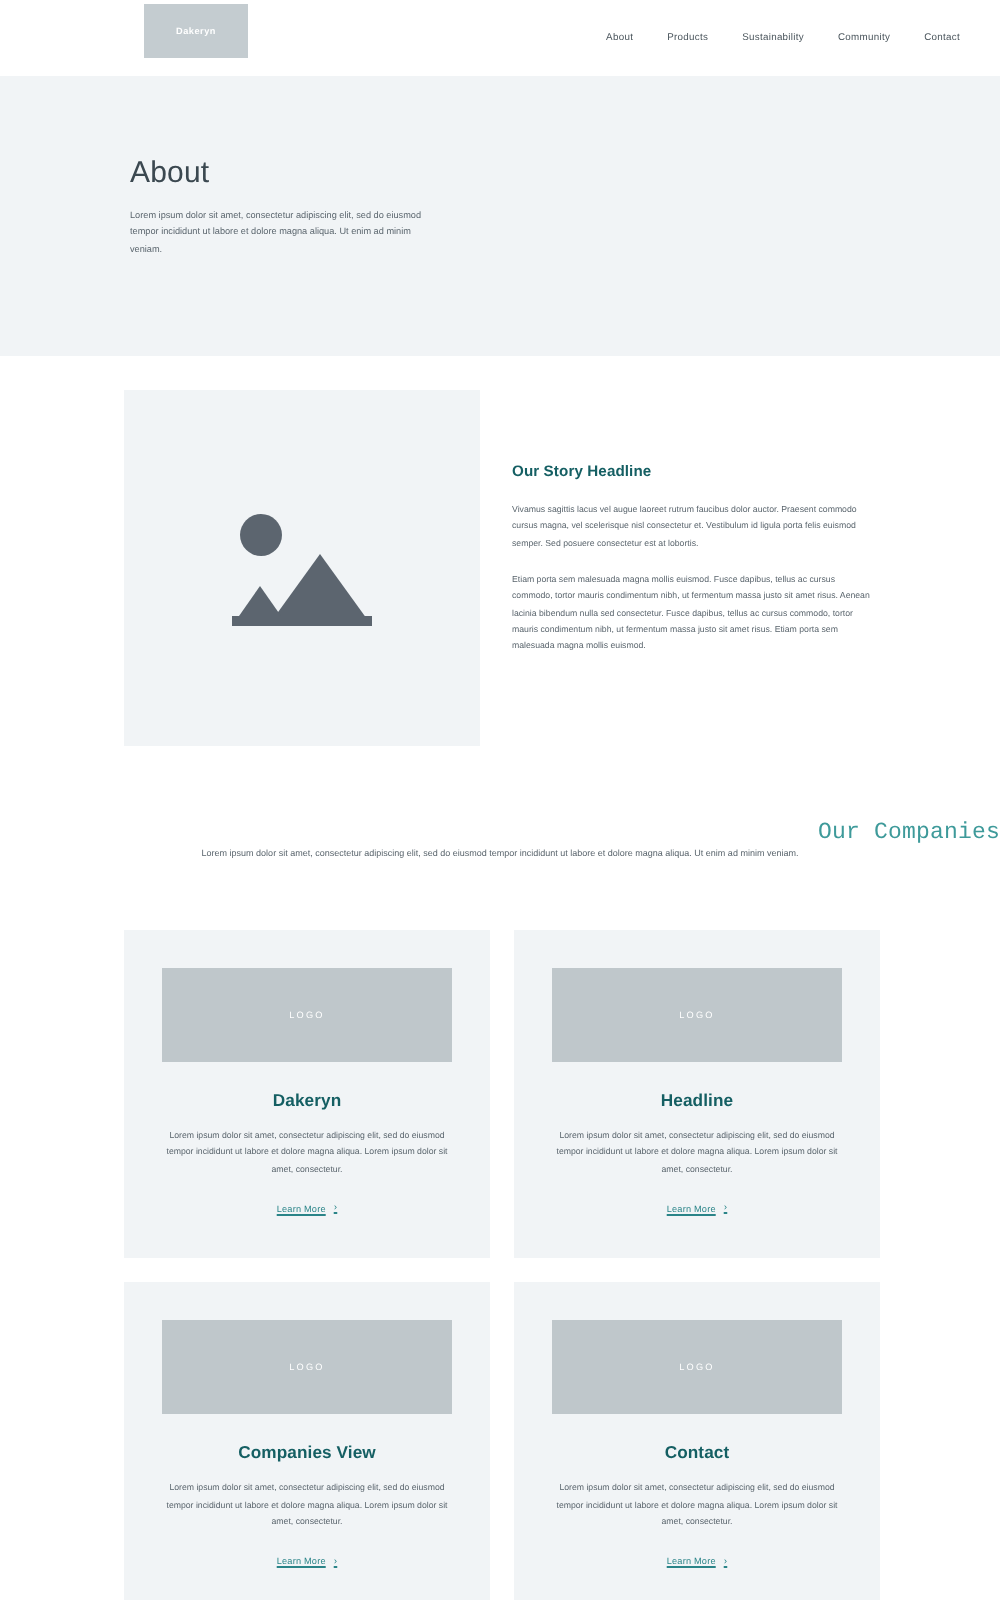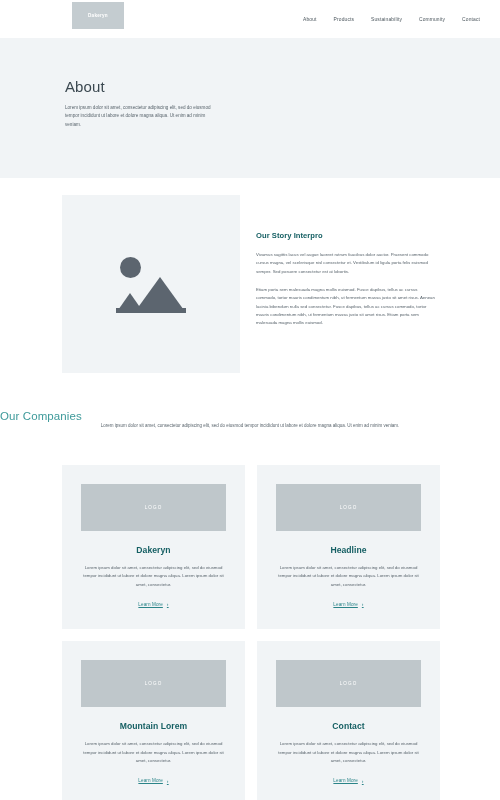--- a/index.html
+++ b/index.html
@@ -79,22 +79,22 @@
     font-size:7.6px; font-weight:700; color:#155f63;
     letter-spacing:.05px; margin-bottom:11px;
   }
   .story-p {
     font-size:4.35px; line-height:1.92; color:#5a656d; margin-bottom:10px;
   }
 
   
   .companies { position:absolute; top:410px; left:0; width:500px; }
   .sec-title {
-    text-align:left; font-size:11.5px; font-weight:400;
-    color:#3e9a9a; letter-spacing:.1px; margin-bottom:0;
+    text-align:right; font-size:11.5px; font-weight:400;
+    color:#3e9a9a; letter-spacing:.1px; margin-bottom:0;font-family:Liberation Mono, monospace;
   }
   .sec-sub {
     text-align:center; font-size:4.5px; line-height:1.9;
     color:#5a656d; width:330px; margin:0 auto;
   }
 
   .grid {
     position:absolute; top:55px; left:62px;
     width:378px;
     display:grid; grid-template-columns:183px 183px;
@@ -155,21 +155,21 @@
   <div class="story">
     <div class="story-img">
       <div class="ph-icon">
         <div class="ph-circle"></div>
         <div class="ph-mtn-big"></div>
         <div class="ph-mtn-small"></div>
         <div class="ph-base"></div>
       </div>
     </div>
     <div class="story-body">
-      <h2 class="story-head">Our Story Interpro</h2>
+      <h2 class="story-head">Our Story Headline</h2>
       <p class="story-p">Vivamus sagittis lacus vel augue laoreet rutrum faucibus dolor auctor. Praesent commodo cursus magna, vel scelerisque nisl consectetur et. Vestibulum id ligula porta felis euismod semper. Sed posuere consectetur est at lobortis.</p>
       <p class="story-p">Etiam porta sem malesuada magna mollis euismod. Fusce dapibus, tellus ac cursus commodo, tortor mauris condimentum nibh, ut fermentum massa justo sit amet risus. Aenean lacinia bibendum nulla sed consectetur. Fusce dapibus, tellus ac cursus commodo, tortor mauris condimentum nibh, ut fermentum massa justo sit amet risus. Etiam porta sem malesuada magna mollis euismod.</p>
     </div>
   </div>
 
   <div class="companies">
     <h2 class="sec-title">Our Companies</h2>
     <p class="sec-sub">Lorem ipsum dolor sit amet, consectetur adipiscing elit, sed do eiusmod tempor incididunt ut labore et dolore magna aliqua. Ut enim ad minim veniam.</p>
 
     <div class="grid">
@@ -195,21 +195,21 @@
         <span class="learn-more">
           <span>Learn More</span>
           <span class="chev">›</span>
         </span>
       </div>
 
       <div class="card">
         <div class="card-logo">
           <span class="card-logo-text">LOGO</span>
         </div>
-        <div class="card-title">Mountain Lorem</div>
+        <div class="card-title">Companies View</div>
         <div class="card-text">Lorem ipsum dolor sit amet, consectetur adipiscing elit, sed do eiusmod tempor incididunt ut labore et dolore magna aliqua. Lorem ipsum dolor sit amet, consectetur.</div>
         <span class="learn-more">
           <span>Learn More</span>
           <span class="chev">›</span>
         </span>
       </div>
 
       <div class="card">
         <div class="card-logo">
           <span class="card-logo-text">LOGO</span>

